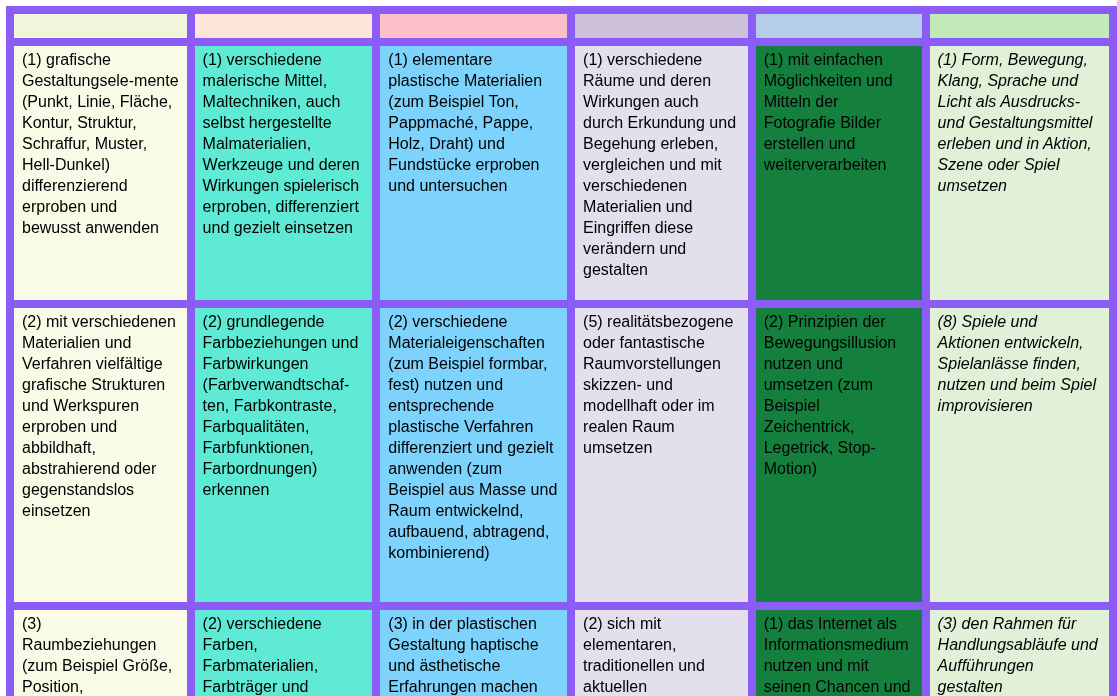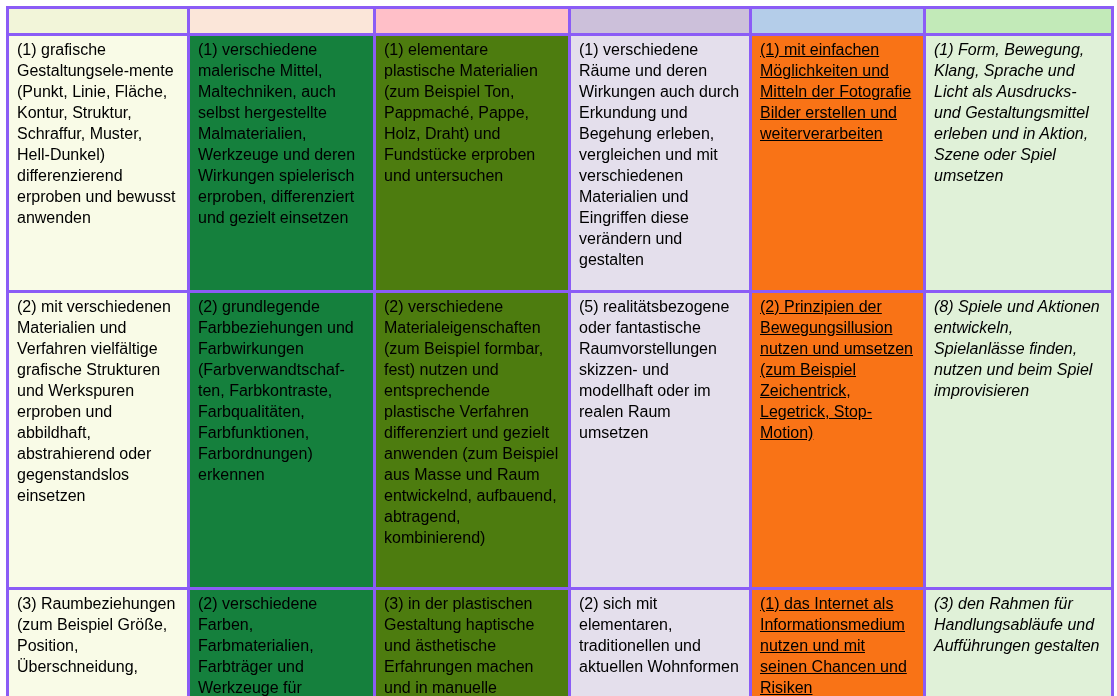--- a/index.html
+++ b/index.html
@@ -7,38 +7,38 @@
     .tbl {
       position: absolute; left: 6px; top: 6px;
       border-collapse: collapse;
       table-layout: fixed;
       font-family: "Liberation Sans", sans-serif;
       font-size: 16px;
       line-height: 21px;
       color: #000;
     }
     .tbl td, .tbl th {
-      border: 3px solid #8b5cf6;
+      border: 8px solid #8b5cf6;
       vertical-align: top;
       padding: 3px 8px 0 8px;
       text-align: left;
       font-weight: normal;
       overflow: hidden;
       word-wrap: break-word;
     }
     .tbl { border: 2px solid #222; }
     .tbl th { height: 24px; padding: 0; }
     .tbl tr.r1 td { height: 251px; }
     .tbl tr.r2 td { height: 291px; }
     .tbl tr.r3 td { height: 107px; }
     .c0h { background: #f2f5d9; } .c0 { background: #f9fbe7; }
-    .c1h { background: #fbe6d9; } .c1 { background: #15803d; }
-    .c2h { background: #ffbfc8; } .c2 { background: #4d7c0f; }
+    .c1h { background: #fbe6d9; } .c1 { background: #5eead4; }
+    .c2h { background: #ffbfc8; } .c2 { background: #7dd3fc; }
     .c3h { background: #ccc0da; } .c3 { background: #e4dfec; }
-    .c4h { background: #b4cde9; } .c4 { background: #f97316; text-decoration: underline; }
+    .c4h { background: #b4cde9; } .c4 { background: #15803d; }
     .c5h { background: #c2eab8; } .c5 { background: #e0f1d8; font-style: italic; }
   </style>
 </head>
 <body>
 
 <table class="tbl">
   <colgroup>
     <col style="width:181px">
     <col style="width:186px">
     <col style="width:195px">

